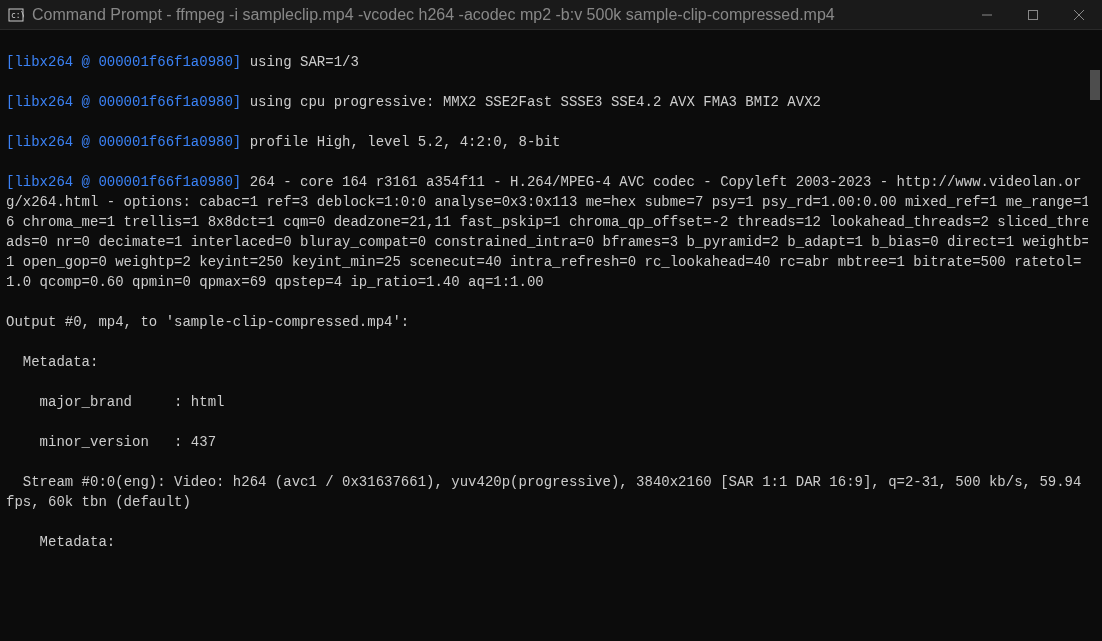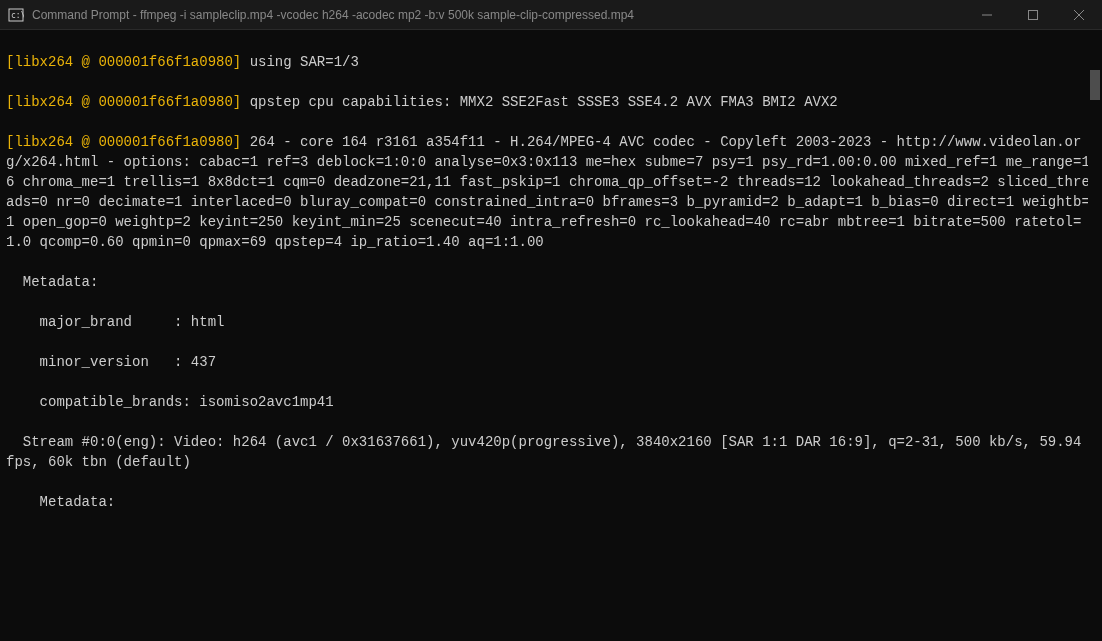--- a/index.html
+++ b/index.html
@@ -27,21 +27,21 @@
     .titlebar-icon {
       width: 16px;
       height: 16px;
       margin-right: 8px;
       display: flex;
       align-items: center;
       justify-content: center;
     }
     .titlebar-title {
       color: #888888;
-      font-size: 12px;
+      font-size: 16px;
       flex: 1;
       font-family: 'Segoe UI', sans-serif;
     }
     .window-controls {
       display: flex;
       height: 100%;
     }
     .win-btn {
       width: 46px;
       height: 100%;
@@ -58,21 +58,21 @@
       white-space: pre-wrap;
       word-break: break-all;
       position: relative;
       height: calc(100% - 30px);
       overflow: hidden;
     }
     .line {
       display: block;
     }
     .tag {
-      color: #eab308;
+      color: #3b82f6;
     }
     .scrollbar {
       position: absolute;
       right: 0;
       top: 30px;
       width: 14px;
       height: calc(100% - 30px);
       background: #0c0c0c;
     }
     .scrollbar-thumb {
@@ -110,26 +110,27 @@
       <svg width="10" height="10">
           <line x1="0" y1="0" x2="10" y2="10" stroke="#888" stroke-width="1"></line>
           <line x1="10" y1="0" x2="0" y2="10" stroke="#888" stroke-width="1"></line>
         </svg>
     </div>
   </div>
 </div>
 
 <div class="terminal">
 <span class="line"><span class="tag">[libx264 @ 000001f66f1a0980]</span><span> using SAR=1/3</span></span>
-<span class="line"><span class="tag">[libx264 @ 000001f66f1a0980]</span><span> qpstep cpu capabilities: MMX2 SSE2Fast SSSE3 SSE4.2 AVX FMA3 BMI2 AVX2</span></span>
+<span class="line"><span class="tag">[libx264 @ 000001f66f1a0980]</span><span> using cpu progressive: MMX2 SSE2Fast SSSE3 SSE4.2 AVX FMA3 BMI2 AVX2</span></span>
+<span class="line"><span class="tag">[libx264 @ 000001f66f1a0980]</span><span> profile High, level 5.2, 4:2:0, 8-bit</span></span>
 <span class="line"><span class="tag">[libx264 @ 000001f66f1a0980]</span><span> 264 - core 164 r3161 a354f11 - H.264/MPEG-4 AVC codec - Copyleft 2003-2023 - http://www.videolan.org/x264.html - options: cabac=1 ref=3 deblock=1:0:0 analyse=0x3:0x113 me=hex subme=7 psy=1 psy_rd=1.00:0.00 mixed_ref=1 me_range=16 chroma_me=1 trellis=1 8x8dct=1 cqm=0 deadzone=21,11 fast_pskip=1 chroma_qp_offset=-2 threads=12 lookahead_threads=2 sliced_threads=0 nr=0 decimate=1 interlaced=0 bluray_compat=0 constrained_intra=0 bframes=3 b_pyramid=2 b_adapt=1 b_bias=0 direct=1 weightb=1 open_gop=0 weightp=2 keyint=250 keyint_min=25 scenecut=40 intra_refresh=0 rc_lookahead=40 rc=abr mbtree=1 bitrate=500 ratetol=1.0 qcomp=0.60 qpmin=0 qpmax=69 qpstep=4 ip_ratio=1.40 aq=1:1.00</span></span>
+<span class="line">Output #0, mp4, to 'sample-clip-compressed.mp4':</span>
 <span class="line">  Metadata:</span>
 <span class="line">    major_brand     : html</span>
 <span class="line">    minor_version   : 437</span>
-<span class="line">    compatible_brands: isomiso2avc1mp41</span>
 <span class="line">  Stream #0:0(eng): Video: h264 (avc1 / 0x31637661), yuv420p(progressive), 3840x2160 [SAR 1:1 DAR 16:9], q=2-31, 500 kb/s, 59.94 fps, 60k tbn (default)</span>
 <span class="line">    Metadata:</span>
 
 
 
 
 
 
 
 

